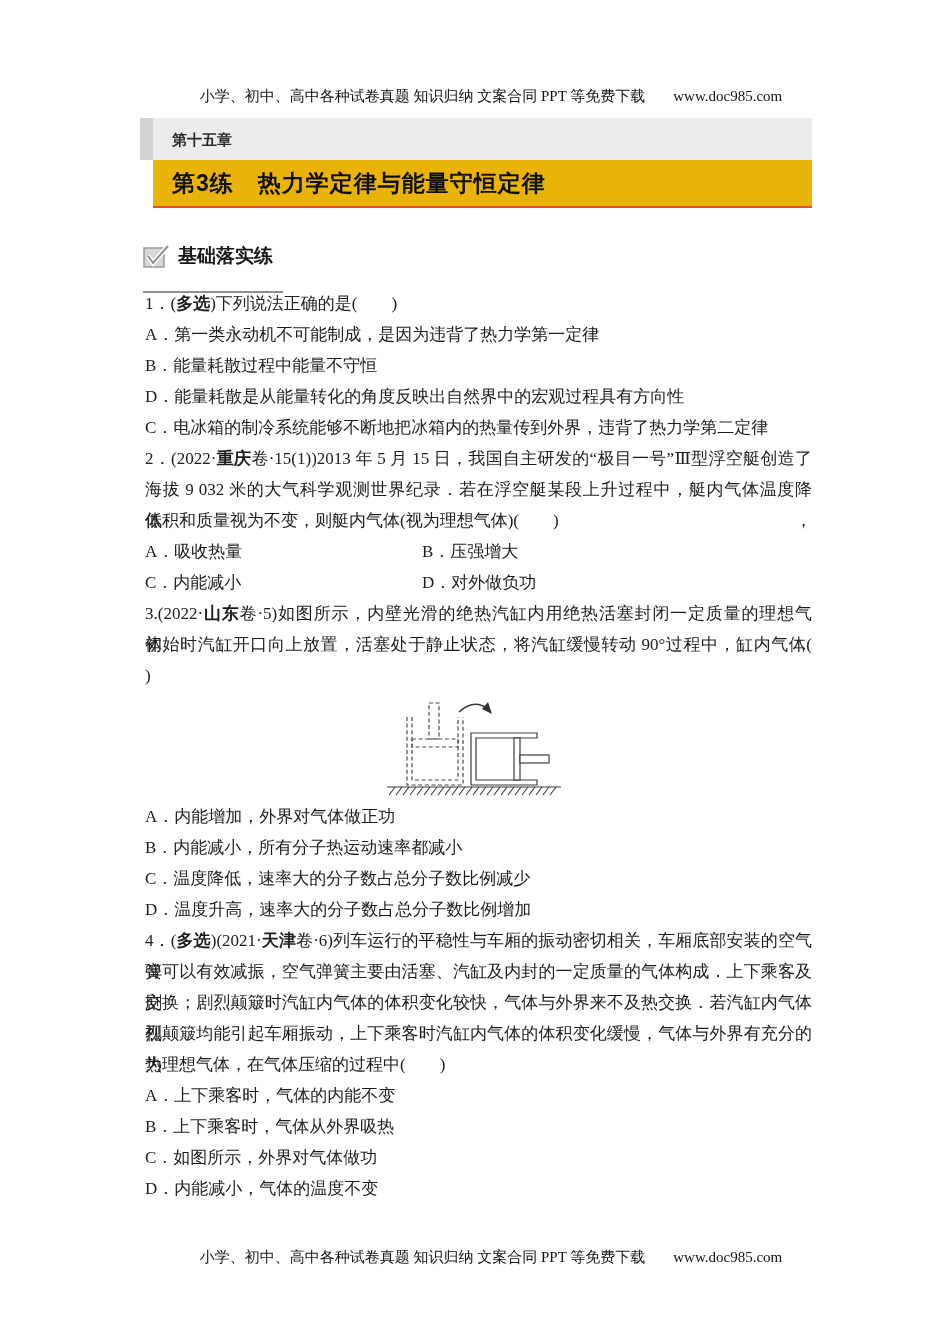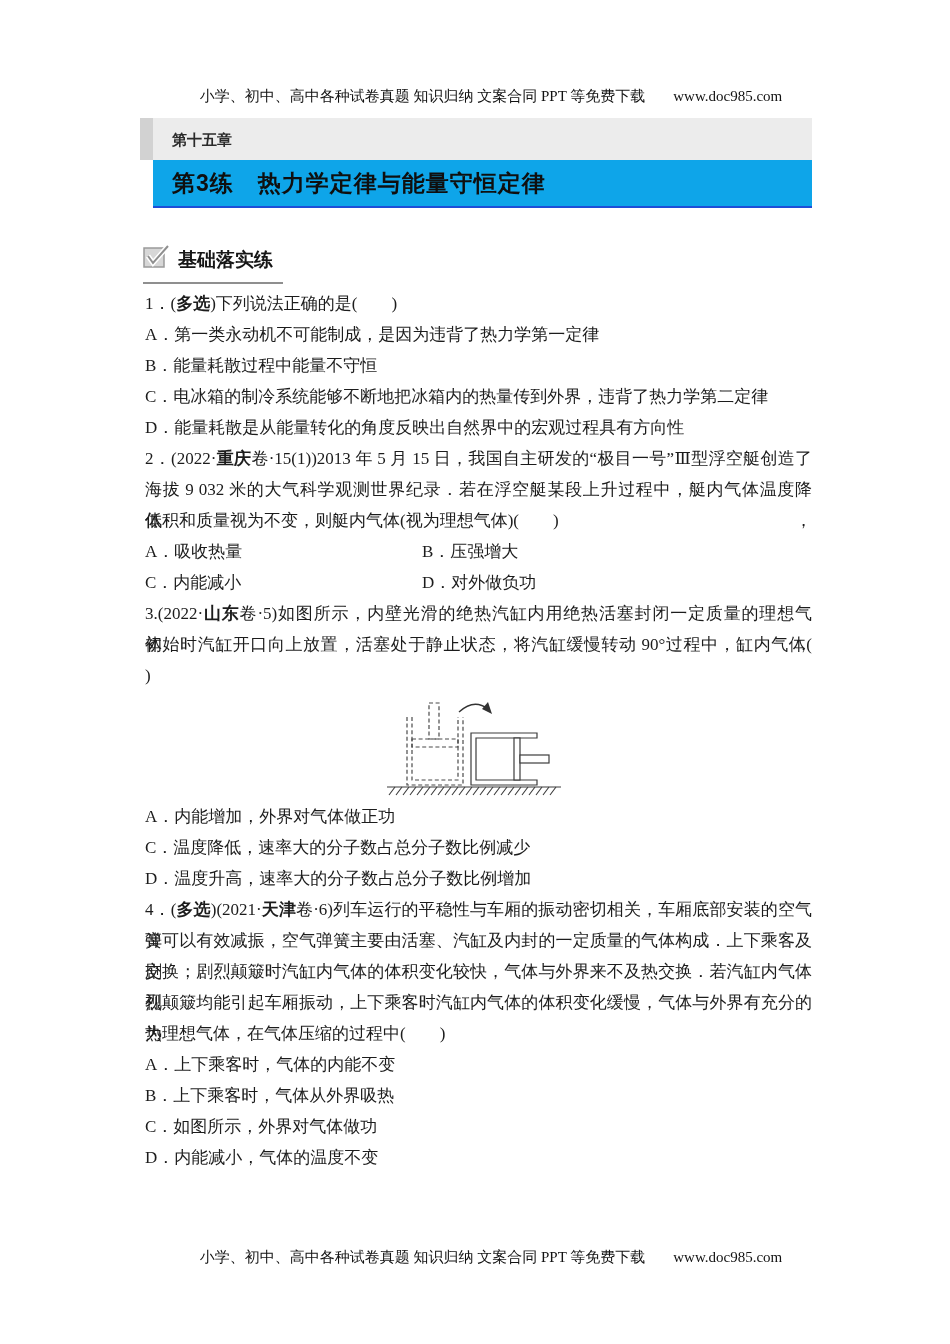--- a/index.html
+++ b/index.html
@@ -21,32 +21,32 @@
   
   .banner { position:absolute; top:118px; left:140px; width:672px; }
   .chapter-row { position:relative; height:42px; background:#ececec;padding-left:28px; }
   .chapter-tab { position:absolute; left:0; top:0; width:13px; height:42px; background:#d2d2d2; }
   .chapter-label {
     position:absolute; left:32px; top:0; line-height:43px;
     font-family:"Liberation Sans","DejaVu Sans",sans-serif;
     font-weight:bold; font-size:15px; color:#2a2a2a;
   }
   .title-row {
-    margin-left:13px; height:48px; background:#0ea5e9;
-    border-bottom:2px solid #1d4ed8; line-height:46px; padding-left:19px;
+    margin-left:13px; height:48px; background:#eab308;
+    border-bottom:2px solid #ef4444; line-height:46px; padding-left:19px;
     font-family:"Liberation Sans","DejaVu Sans",sans-serif;
     font-weight:bold; font-size:23px; color:#0f0f0f; letter-spacing:1px;
     white-space:nowrap;
   }
 
   
   .section-head { position:absolute; top:243px; left:143px; }
   .section-inner {
-    display:inline-flex; align-items:flex-end; gap:8px;
-    padding:0 10px 9px 0; border-bottom:2px solid #8f8f8f;
+    display:inline-flex; align-items:flex-start; gap:8px;
+    padding:0 10px 18px 0; border-bottom:2px solid #8f8f8f;
   }
   .section-title {
     font-family:"Liberation Sans","DejaVu Sans",sans-serif;
     font-weight:bold; font-size:19px; color:#161616;
   }
 
   
   .content { position:absolute; top:288px; left:145px; width:667px; font-size:17px; color:#1c1c1c; }
   .ln { height:31px; line-height:31px; }
   .fill { text-align:justify; text-align-last:justify; }
@@ -85,22 +85,22 @@
       </span>
       <span class="section-title">基础落实练</span>
     </span>
   </div>
 
   <div class="content">
 
     <div class="ln"><span>1．(</span><span class="hb">多选</span><span>)下列说法正确的是(　　)</span></div>
     <div class="ln">A．第一类永动机不可能制成，是因为违背了热力学第一定律</div>
     <div class="ln">B．能量耗散过程中能量不守恒</div>
+    <div class="ln">D．能量耗散是从能量转化的角度反映出自然界中的宏观过程具有方向性</div>
     <div class="ln">C．电冰箱的制冷系统能够不断地把冰箱内的热量传到外界，违背了热力学第二定律</div>
-    <div class="ln">D．能量耗散是从能量转化的角度反映出自然界中的宏观过程具有方向性</div>
 
     <div class="ln fill"><span>2．(2022·</span><span class="hb">重庆</span><span>卷·15(1))2013 年 5 月 15 日，我国自主研发的“极目一号”Ⅲ型浮空艇创造了</span></div>
     <div class="ln fill">海拔 9 032 米的大气科学观测世界纪录．若在浮空艇某段上升过程中，艇内气体温度降低，</div>
     <div class="ln">体积和质量视为不变，则艇内气体(视为理想气体)(　　)</div>
     <div class="ln opt2col"><span class="c1">A．吸收热量</span><span>B．压强增大</span></div>
     <div class="ln opt2col"><span class="c1">C．内能减小</span><span>D．对外做负功</span></div>
 
     <div class="ln fill"><span>3.(2022·</span><span class="hb">山东</span><span>卷·5)如图所示，内壁光滑的绝热汽缸内用绝热活塞封闭一定质量的理想气体，</span></div>
     <div class="ln fill">初始时汽缸开口向上放置，活塞处于静止状态，将汽缸缓慢转动 90°过程中，缸内气体(</div>
     <div class="ln">)</div>
@@ -127,20 +127,21 @@
 
         <g stroke="#3c3c3c" stroke-width="1.2" fill="#ffffff">
           <path d="M166 36 H100 V88 H166 V83 H105 V41 H166 Z"></path>
           <rect x="143" y="41" width="6" height="42"></rect>
           <rect x="149" y="58" width="29" height="8"></rect>
         </g>
       </svg>
     </div>
 
     <div class="ln">A．内能增加，外界对气体做正功</div>
+    <div class="ln">B．内能减小，所有分子热运动速率都减小</div>
     <div class="ln">C．温度降低，速率大的分子数占总分子数比例减少</div>
     <div class="ln">D．温度升高，速率大的分子数占总分子数比例增加</div>
 
     <div class="ln fill"><span>4．(</span><span class="hb">多选</span><span>)(2021·</span><span class="hb">天津</span><span>卷·6)列车运行的平稳性与车厢的振动密切相关，车厢底部安装的空气弹</span></div>
     <div class="ln fill">簧可以有效减振，空气弹簧主要由活塞、汽缸及内封的一定质量的气体构成．上下乘客及剧</div>
     <div class="ln fill">交换；剧烈颠簸时汽缸内气体的体积变化较快，气体与外界来不及热交换．若汽缸内气体视</div>
     <div class="ln fill">烈颠簸均能引起车厢振动，上下乘客时汽缸内气体的体积变化缓慢，气体与外界有充分的热</div>
     <div class="ln">为理想气体，在气体压缩的过程中(　　)</div>
     <div class="ln">A．上下乘客时，气体的内能不变</div>
     <div class="ln">B．上下乘客时，气体从外界吸热</div>

